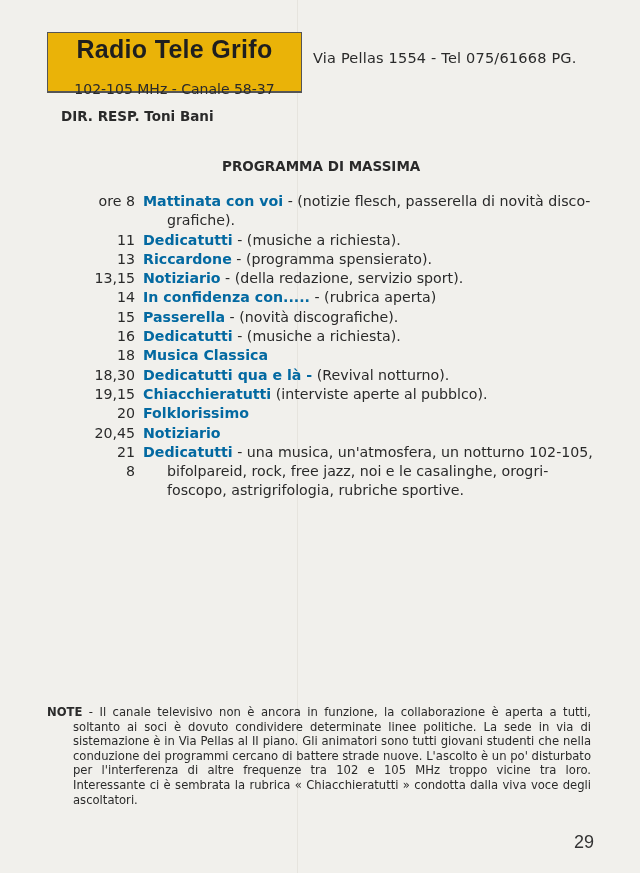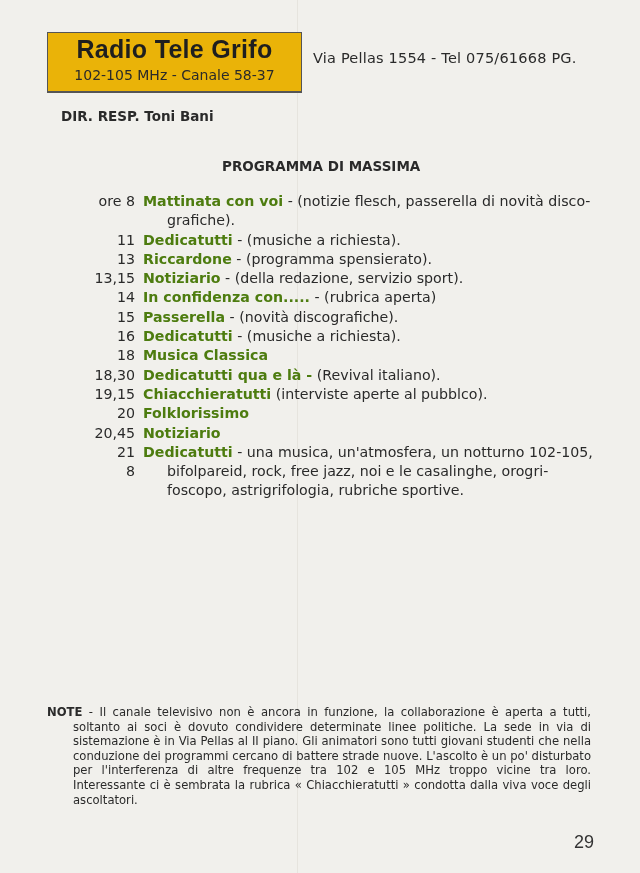--- a/index.html
+++ b/index.html
@@ -19,21 +19,21 @@
       border: 1px solid #555; border-bottom-width: 2px;
       text-align: center;
       background: #eab308;
     }
     .masthead .name {
       font-family: "Liberation Sans", sans-serif;
       font-weight: bold; font-size: 25px; letter-spacing: .3px;
       margin-top: 2px; line-height: 28px; color: #1f1f1f;
     }
     .masthead .freq {
-      font-size: 14px; line-height: 20px; margin-top: 2px; color: #2a2a2a; text-align: center;
+      font-size: 14px; line-height: 20px; margin-top: 16px; color: #2a2a2a; text-align: center;
     }
     .address {
       position: absolute; left: 313px; top: 50px;
       font-size: 14.5px; color: #2a2a2a; letter-spacing: .2px;
     }
     .director {
       position: absolute; left: 61px; top: 108px;
       font-size: 13.5px; font-weight: bold; color: #2a2a2a;
     }
     .program-title {
@@ -43,21 +43,21 @@
     .schedule {
       position: absolute; left: 80px; top: 192px; width: 520px;
       font-size: 14.2px; line-height: 19.3px; color: #2a2a2a;
     }
     .row { display: flex; }
     .row .time {
       width: 55px; text-align: right; padding-right: 8px; flex: none;
       white-space: nowrap;
     }
     .row .body { flex: 1; }
-    .row .prog { font-weight: bold; color: #4d7c0f; }
+    .row .prog { font-weight: bold; color: #0369a1; }
     .row .cont { padding-left: 24px; display: block; }
     .note {
       position: absolute; left: 47px; top: 705px; width: 544px;
       font-size: 11.6px; line-height: 14.6px; color: #2a2a2a;
       text-align: justify;
     }
     .note .lead { font-weight: bold; }
     .note-indent { padding-left: 26px; text-indent: -26px; }
     .page-number {
       position: absolute; left: 574px; top: 832px;
@@ -106,21 +106,21 @@
     <div class="row">
       <span class="time">16</span>
       <span class="body"><span class="prog">Dedicatutti</span><span> - (musiche a richiesta).</span></span>
     </div>
     <div class="row">
       <span class="time">18</span>
       <span class="body"><span class="prog">Musica Classica</span></span>
     </div>
     <div class="row">
       <span class="time">18,30</span>
-      <span class="body"><span class="prog">Dedicatutti qua e là -</span><span> (Revival italiano).</span></span>
+      <span class="body"><span class="prog">Dedicatutti qua e là -</span><span> (Revival notturno).</span></span>
     </div>
     <div class="row">
       <span class="time">19,15</span>
       <span class="body"><span class="prog">Chiacchieratutti</span><span> (interviste aperte al pubblco).</span></span>
     </div>
     <div class="row">
       <span class="time">20</span>
       <span class="body"><span class="prog">Folklorissimo</span></span>
     </div>
     <div class="row">

